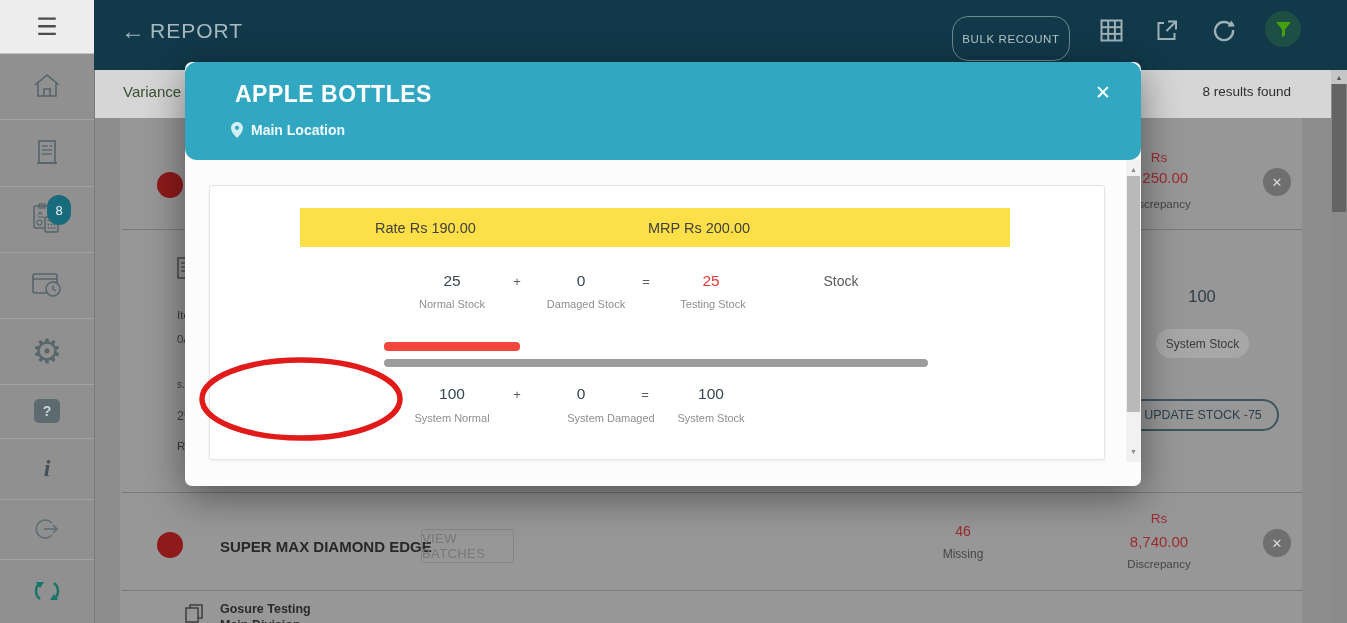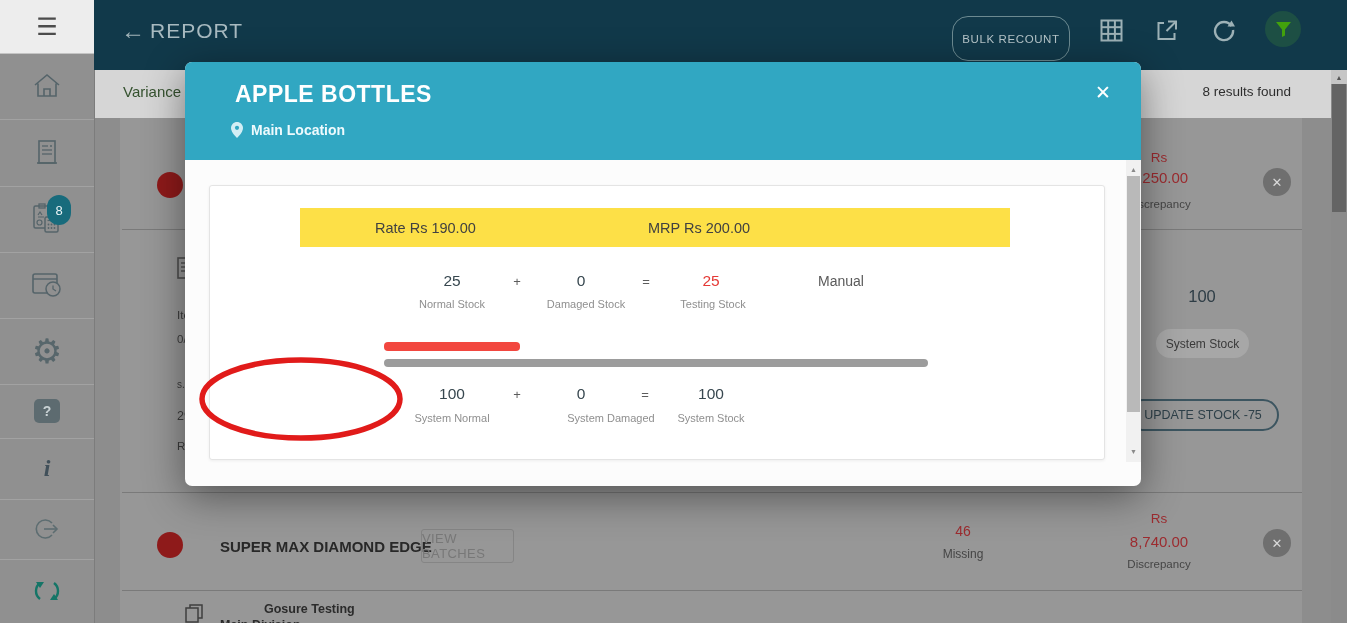--- a/index.html
+++ b/index.html
@@ -42,21 +42,21 @@
                display:flex;align-items:center;justify-content:center;box-sizing:border-box;}
   .update-btn{border:2px solid #3c5560;color:#2e4049;font-size:12.5px;background:transparent;}
   
   .pg-track{left:1331px;top:70px;width:16px;height:553px;background:#8b8b8b;}
   .pg-arrow{left:1331px;top:70px;width:16px;height:14px;background:#c6c6c6;color:#555;font-size:7px;
             display:flex;align-items:center;justify-content:center;}
   .pg-thumb{left:1332px;top:84px;width:14px;height:128px;background:#646464;}
   
   .modal{left:185px;top:62px;width:956px;height:424px;background:#fcfcfc;border-radius:7px;
          box-shadow:0 10px 40px rgba(0,0,0,.45);overflow:hidden;z-index:10;}
-  .m-head{left:0;top:0;width:956px;height:98px;background:#31a7c2;}
+  .m-head{left:0;top:0;width:956px;height:98px;background:#31a7c2;border-radius:12px;}
   .m-title{left:50px;top:19px;font-size:23px;font-weight:bold;letter-spacing:.5px;color:#ffffff;}
   .m-loc{left:46px;top:60px;display:flex;align-items:center;gap:8px;color:#eefafd;font-weight:bold;font-size:14px;}
   .m-close{right:30px;top:19px;font-size:19px;color:#ffffff;}
   .m-card{left:24px;top:123px;width:894px;height:273px;background:#ffffff;border:1px solid #e4e4e4;border-radius:3px;
           box-shadow:0 1px 3px rgba(0,0,0,.06);}
   .rate-bar{left:115px;top:146px;width:710px;height:39px;background:#fde047;}
   .rate-txt{top:12px;font-size:14.5px;color:#414141;white-space:nowrap;}
   .eq-num{font-size:15.5px;color:#37474f;}
   .eq-op{font-size:13px;color:#5c5c5c;}
   .eq-red{color:#e53935;}
@@ -128,21 +128,21 @@
   <div class="abs xcircle" style="left:1263px;top:529px;">
       <span>✕</span>
     </div>
 
   <div class="abs" style="left:184px;top:603px;">
     <svg width="20" height="20" viewBox="0 0 20 20">
         <rect x="2" y="5" width="12" height="14" fill="none" stroke="#3f3f3f" stroke-width="1.5"></rect>
         <path d="M6 5 V2 H18 V15 H14" fill="none" stroke="#3f3f3f" stroke-width="1.5"></path>
       </svg>
   </div>
-  <div class="abs" style="left:220px;top:602px;font-size:12.5px;font-weight:bold;color:#2b2b2b;margin-left:44px;">Gosure Testing</div>
+  <div class="abs" style="left:220px;top:602px;font-size:12.5px;font-weight:bold;color:#2b2b2b;">Gosure Testing</div>
   <div class="abs" style="left:220px;top:618px;font-size:12.5px;font-weight:bold;color:#2b2b2b;">Main Division</div>
 
   <div class="abs pg-track"></div>
   <div class="abs pg-arrow">
       <span>▲</span>
     </div>
   <div class="abs pg-thumb"></div>
 
   <div class="abs sidebar">
     <div class="abs side-cell side-top" style="top:0;height:53px;">
@@ -267,21 +267,21 @@
     <div class="abs rate-bar">
       <span class="abs rate-txt" style="left:75px;">Rate Rs 190.00</span>
       <span class="abs rate-txt" style="left:348px;">MRP Rs 200.00</span>
     </div>
 
     <div class="abs cx eq-num" style="left:267px;top:210px;">25</div>
     <div class="abs cx eq-op" style="left:332px;top:212px;">+</div>
     <div class="abs cx eq-num" style="left:396px;top:210px;">0</div>
     <div class="abs cx eq-op" style="left:461px;top:212px;">=</div>
     <div class="abs cx eq-num eq-red" style="left:526px;top:210px;">25</div>
-    <div class="abs cx" style="left:656px;top:211px;font-size:14px;color:#5a5a5a;">Manual</div>
+    <div class="abs cx" style="left:656px;top:211px;font-size:14px;color:#5a5a5a;">Stock</div>
     <div class="abs cx eq-lbl" style="left:267px;top:236px;">Normal Stock</div>
     <div class="abs cx eq-lbl" style="left:401px;top:236px;">Damaged Stock</div>
     <div class="abs cx eq-lbl" style="left:528px;top:236px;">Testing Stock</div>
 
     <div class="abs bar" style="left:199px;top:280px;width:136px;height:9px;background:#f2473f;"></div>
     <div class="abs bar" style="left:199px;top:297px;width:544px;height:8px;background:#9c9c9c;"></div>
 
 
     <div class="abs cx eq-num" style="left:267px;top:323px;">100</div>
     <div class="abs cx eq-op" style="left:332px;top:325px;">+</div>

